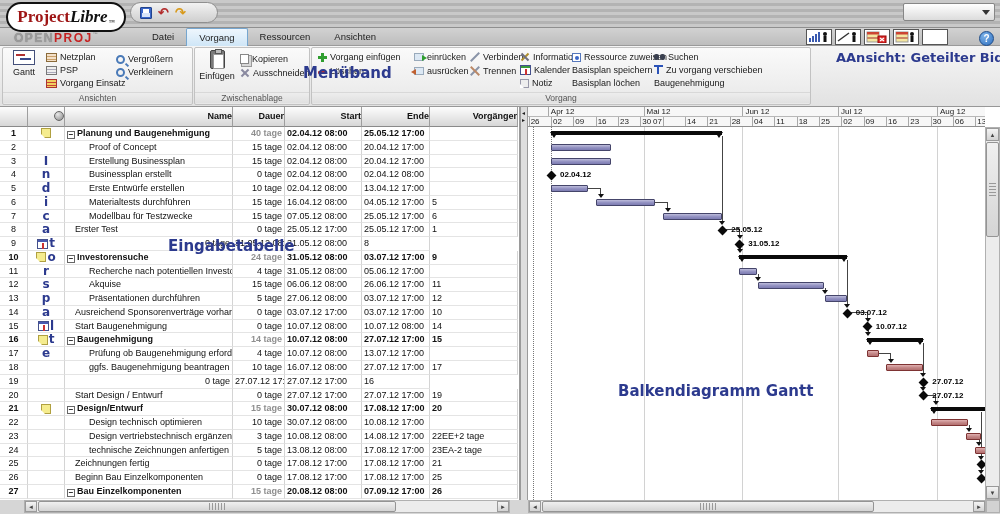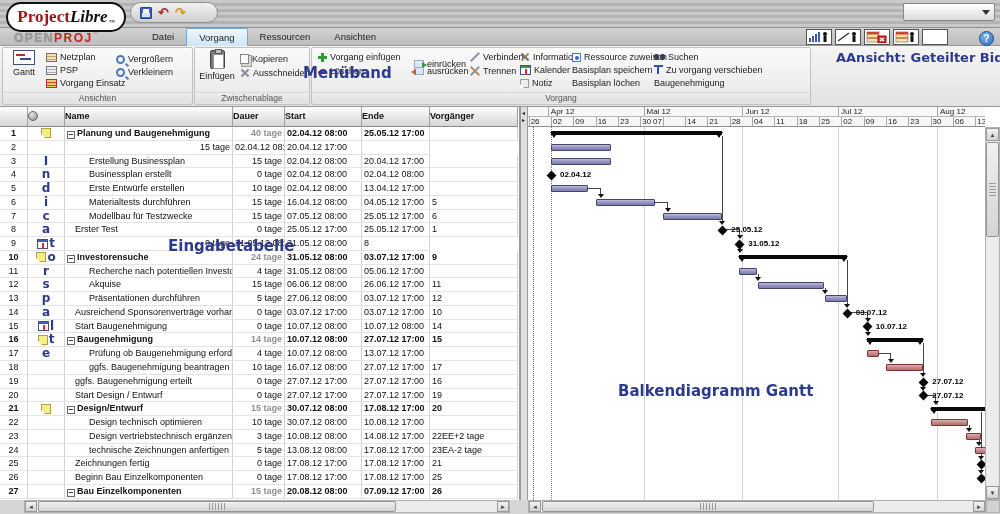--- a/index.html
+++ b/index.html
@@ -83,21 +83,21 @@
 .i-globe{width:10px;height:10px;border-radius:50%;background:radial-gradient(circle at 35% 30%,#e8e8e8,#8a8a8a);border:1px solid #666;margin:0 auto}
 .i-floppy{width:12px;height:12px;background:#3a66c8;border:1px solid #23448e;border-radius:1px;position:relative}
 .i-floppy::before{content:"";position:absolute;left:2px;top:1px;width:6px;height:4px;background:#fff}
 .i-floppy::after{content:"";position:absolute;left:1px;bottom:1px;width:8px;height:4px;background:#d8e4f8}
 
 .anno{position:absolute;color:#2c3a8e;font-weight:bold;font-family:"DejaVu Sans",sans-serif;z-index:60;white-space:nowrap}
 
 #table-pane{left:0;top:107px;width:520px;height:393px;background:#fff;border-right:1px solid #9a9a9a}
 .tgrid{display:grid;grid-template-columns:28px 37px 168px 52px 77px 68px 88px}
 #thead{height:20px}
-#thead .th{border-right:1px solid #9e9e9e;border-bottom:1px solid #8a8a8a;background:linear-gradient(#fdfdfd,#d7d7d7);font-weight:bold;font-size:9px;text-align:left;line-height:19px;overflow:hidden}
+#thead .th{border-right:1px solid #9e9e9e;border-bottom:1px solid #8a8a8a;background:linear-gradient(#fdfdfd,#d7d7d7);font-weight:bold;font-size:9px;text-align:right;line-height:19px;overflow:hidden}
 .tr{height:13.78px}
 .td{border-right:1px solid #d4d4d4;border-bottom:1px solid #e4e4e4;line-height:12.8px;white-space:nowrap;overflow:hidden;padding:0 2px}
 .td.c{text-align:center}
 .td.r{text-align:right}
 .td.icn{display:flex;align-items:center;justify-content:center;gap:1px;padding:0}
 .sum-row .td{font-weight:bold}
 .sum-row .td.dur{color:#8f8f8f}
 .ind-letter{color:#2c3a8e;font-weight:bold;font-size:12px;font-family:"DejaVu Sans",sans-serif}
 .i-exp{display:inline-block;width:8px;height:8px;border:1px solid #666;background:#fff;font-size:8px;line-height:6px;text-align:center;margin-right:2px;vertical-align:-1px}
 .pad1{padding-left:10px}.pad2{padding-left:24px}
@@ -247,21 +247,21 @@
     </div>
 
   <div class="ri" style="left:318px;top:5px">
       <span class="mi i-plus"></span>
       <span>Vorgang einfügen</span>
     </div>
   <div class="ri" style="left:318px;top:19px">
       <span class="mi i-minus"></span>
       <span>Löschen</span>
     </div>
-  <div class="ri" style="left:414px;top:12px">
+  <div class="ri" style="left:414px;top:5px">
       <span class="mi i-arr r"></span>
       <span>einrücken</span>
     </div>
   <div class="ri" style="left:414px;top:19px">
       <span class="mi i-arr l"></span>
       <span>ausrücken</span>
     </div>
   <div class="ri" style="left:470px;top:5px">
       <span class="mi i-diag"></span>
       <span>Verbinden</span>
@@ -328,20 +328,21 @@
         </div>
         <div class="td"><span class="i-exp">−</span><span>Planung und Baugenehmigung</span></div>
         <div class="td r dur">40 tage</div>
         <div class="td">02.04.12 08:00</div>
         <div class="td">25.05.12 17:00</div>
         <div class="td"></div>
       </div>
       <div class="tgrid tr">
         <div class="td c">2</div>
         <div class="td icn"></div>
+        <div class="td pad2"><span>Proof of Concept</span></div>
         <div class="td r dur">15 tage</div>
         <div class="td">02.04.12 08:00</div>
         <div class="td">20.04.12 17:00</div>
         <div class="td"></div>
       </div>
       <div class="tgrid tr">
         <div class="td c">3</div>
         <div class="td icn">
           <span class="ind-letter">I</span>
         </div>
@@ -513,21 +514,20 @@
         <div class="td icn"></div>
         <div class="td pad2"><span>ggfs. Baugenehmigung beantragen</span></div>
         <div class="td r dur">10 tage</div>
         <div class="td">16.07.12 08:00</div>
         <div class="td">27.07.12 17:00</div>
         <div class="td">17</div>
       </div>
       <div class="tgrid tr">
         <div class="td c">19</div>
         <div class="td icn"></div>
-        <div class="td pad1"><span>ggfs. Baugenehmigung erteilt</span></div>
         <div class="td r dur">0 tage</div>
         <div class="td">27.07.12 17:00</div>
         <div class="td">27.07.12 17:00</div>
         <div class="td">16</div>
       </div>
       <div class="tgrid tr">
         <div class="td c">20</div>
         <div class="td icn"></div>
         <div class="td pad1"><span>Start Design / Entwurf</span></div>
         <div class="td r dur">0 tage</div>

